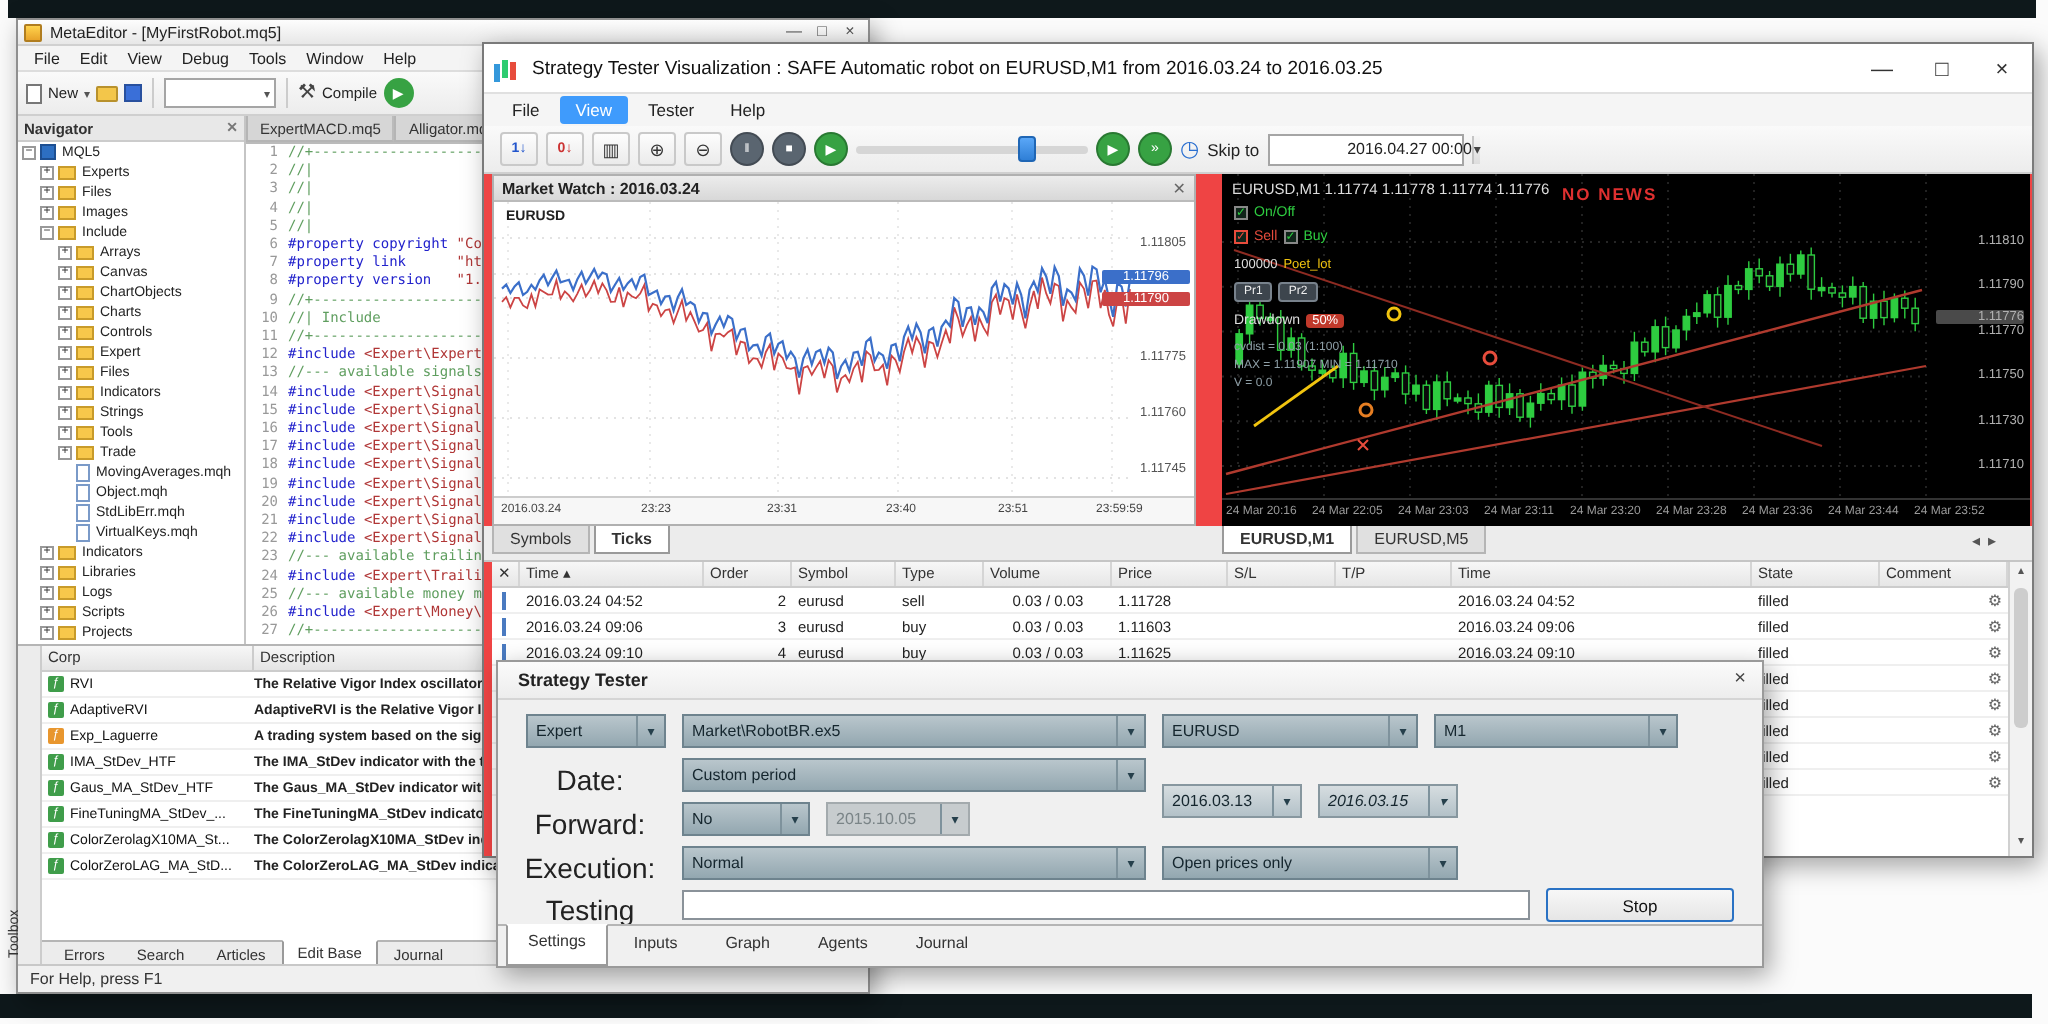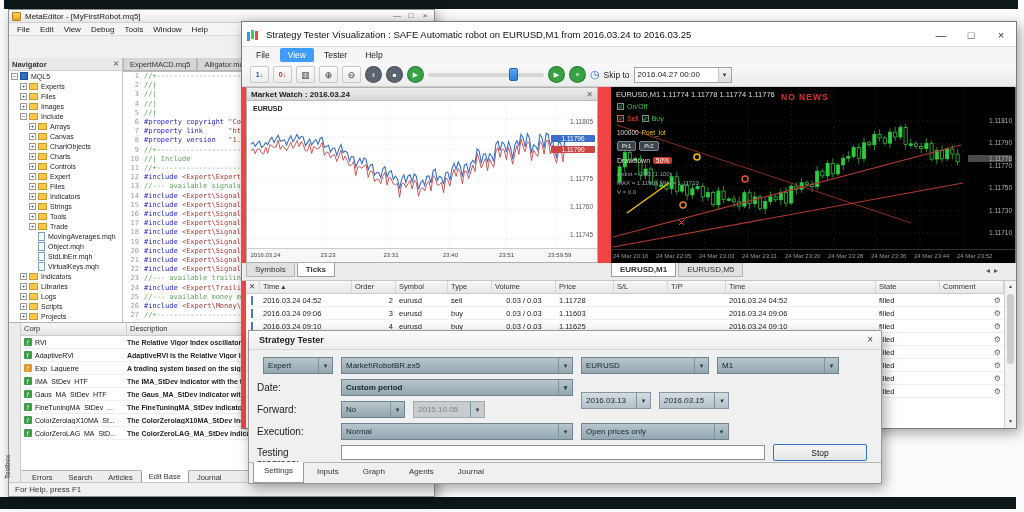--- a/index.html
+++ b/index.html
@@ -76,21 +76,21 @@
   .tvb.red{font-size:7px;font-weight:bold;color:#cc3333;}
   .cbt{width:17px;height:17px;border-radius:50%;display:flex;align-items:center;justify-content:center;color:#fff;border:1px solid rgba(0,0,0,.25);}
   .cbt.dark{background:#5a6570;font-size:6px;}
   .cbt.green{background:#37a243;font-size:7px;}
   .sliderw{width:116px;height:17px;position:relative;display:flex;align-items:center;}
   .track{width:116px;height:4px;background:#d6d6d6;border-radius:2px;}
   .thumb{position:absolute;left:70%;top:2px;width:9px;height:13px;background:linear-gradient(#5aa7f7,#2f7fd6);border:1px solid #1f66b5;border-radius:2px;}
   .clockic{font-size:11px;color:#2a6fd0;}
   .skiplbl{font-size:8.5px;color:#222;}
   .tvcombo{width:98px;height:16px;background:#fff;border:1px solid #a5a5a5;display:flex;align-items:center;font-size:8px;color:#222;}
-  .tvcombo .v{flex:1;padding-left:3px;white-space:nowrap;}
+  .tvcombo .v{flex:1;padding-left:3px;white-space:nowrap;margin-left:36px;}
   .tvcombo .a{width:13px;align-self:stretch;border-left:1px solid #c5c5c5;background:linear-gradient(#f5f5f5,#ddd);font-size:7px;color:#444;display:flex;align-items:center;justify-content:center;}
   
   .mw-panel{position:absolute;left:4px;top:65px;width:352px;height:176px;background:#fff;border:1px solid #b0b0b0;}
   .mw-h{position:absolute;left:0;top:0;right:0;height:13px;background:linear-gradient(#ececec,#d8d8d8);border-bottom:1px solid #bbb;display:flex;align-items:center;padding:0 4px;font-size:8px;font-weight:bold;color:#222;}
   .mw-h .x{margin-left:auto;font-size:8px;color:#666;font-weight:normal;}
   #mw-svg{position:absolute;left:0;top:13px;width:361px;height:149px;}
   .mw-sym{position:absolute;left:6px;top:17px;font-size:7px;font-weight:bold;color:#222;}
   .plab{position:absolute;right:4px;width:42px;text-align:right;font-size:6.5px;color:#555;}
   .pbox{position:absolute;right:2px;width:44px;text-align:center;font-size:6.5px;color:#fff;border-radius:1px;padding:0 1px;}
   .mw-time{position:absolute;left:0;right:0;bottom:0;height:14px;background:#f7f7f7;border-top:1px solid #ccc;}
@@ -125,21 +125,21 @@
   .ic-doc{width:7px;height:9px;background:#fff;border:1px solid #4a7ac0;margin-left:2px;}
   .gear{text-align:right;font-size:8px;color:#666;padding-right:4px;}
   .vscroll{position:absolute;right:0;top:259px;width:12px;bottom:0;background:#f2f2f2;border-left:1px solid #d0d0d0;}
   .vscroll .a1,.vscroll .a2{position:absolute;left:0;width:11px;height:11px;text-align:center;font-size:6px;color:#555;line-height:11px;}
   .vscroll .a1{top:0;} .vscroll .a2{bottom:1px;}
   .vscroll .th{position:absolute;left:2px;top:13px;width:7px;height:70px;background:#cdcdcd;border-radius:3px;}
   
   #dialog{left:248px;top:330px;width:634px;height:154px;z-index:20;border:1px solid #9a9a9a;background:#f0f0f0;}
   .dlg-title{position:absolute;left:0;top:0;right:0;height:19px;background:linear-gradient(#fbfbfb,#ededed);border-bottom:1px solid #d5d5d5;display:flex;align-items:center;padding-left:10px;font-size:9px;font-weight:bold;color:#222;}
   .dlg-x{position:absolute;right:8px;top:3px;font-size:10px;color:#444;}
-  .dlab{position:absolute;left:8px;width:76px;text-align:left;font-size:10px;color:#222;}
+  .dlab{position:absolute;left:8px;width:76px;text-align:center;font-size:14px;color:#222;}
   .dcombo{position:absolute;height:17px;background:linear-gradient(#b9c6cc,#93a7b0);border:1px solid #6e838e;display:flex;align-items:center;font-size:8px;color:#15262e;}
   .dcombo .v{flex:1;padding-left:4px;white-space:nowrap;overflow:hidden;}
   .dcombo .a{width:14px;align-self:stretch;display:flex;align-items:center;justify-content:center;font-size:7px;color:#26404c;border-left:1px solid #7e929c;}
   .ddate{background:linear-gradient(#d6dde0,#b3c1c8);border-color:#87979f;margin-top:13px;}
   .ddis{background:#c7ccce;color:#7a8487;border-color:#a3aaad;}
   .ddis .v{color:#7a8487;}
   .prog{position:absolute;left:92px;top:114px;width:424px;height:15px;border:1px solid #8a9299;background:#fff;}
   .prog .fill{height:100%;background:#3aa043;}
   .stopbtn{position:absolute;left:524px;top:113px;width:94px;height:17px;border:1px solid #2a72c4;border-radius:2px;background:linear-gradient(#f7f7f7,#e6e6e6);font-size:8.5px;color:#111;display:flex;align-items:center;justify-content:center;}
   #dlg-tabs{position:absolute;left:0;right:0;bottom:0;height:21px;border-top:1px solid #b5b5b5;background:#f0f0f0;display:flex;padding-left:4px;gap:2px;}
@@ -164,20 +164,33 @@
     </div>
     <div class="me-menu" id="me-menu">
         <span class="mitem">File</span>
         <span class="mitem">Edit</span>
         <span class="mitem">View</span>
         <span class="mitem">Debug</span>
         <span class="mitem">Tools</span>
         <span class="mitem">Window</span>
         <span class="mitem">Help</span>
       </div>
+    <div class="me-tool">
+      <span class="ic-page"></span>
+      <span class="lbl-s">New</span>
+      <span class="arr-s">▾</span>
+      <span class="ic-folderT"></span>
+      <span class="ic-save"></span>
+      <span class="tsep"></span>
+      <span class="me-combo">▾</span>
+      <span class="tsep"></span>
+      <span class="ic-hammer">⚒</span>
+      <span class="lbl-s">Compile</span>
+      <span class="cgreen">▶</span>
+    </div>
     <div class="me-nav">
       <div class="me-nav-h">
         <span>Navigator</span>
         <span class="x">✕</span>
       </div>
       <div id="nav-tree">
           <div class="trow" style="padding-left: 2px;">
             <span class="exp">−</span>
             <span class="ic-book"></span>
             <span>MQL5</span>
@@ -841,21 +854,21 @@
     <span class="dcombo" style="left:332px;top:26px;width:128px;">
       <span class="v">EURUSD</span>
         <span class="a">▾</span>
     </span>
     <span class="dcombo" style="left:468px;top:26px;width:122px;">
       <span class="v">M1</span>
         <span class="a">▾</span>
     </span>
 
     <span class="dlab" style="top:51px;">Date:</span>
-    <span class="dcombo" style="left:92px;top:48px;width:232px;font-weight:bold;">
+    <span class="dcombo" style="left:92px;top:48px;width:232px;">
       <span class="v">Custom period</span>
         <span class="a">▾</span>
     </span>
     <span class="dcombo ddate" style="left:332px;top:48px;width:70px;">
       <span class="v">2016.03.13</span>
         <span class="a">▾</span>
     </span>
     <span class="dcombo ddate" style="left:410px;top:48px;width:70px;font-style:italic;">
       <span class="v">2016.03.15</span>
         <span class="a">▾</span>

